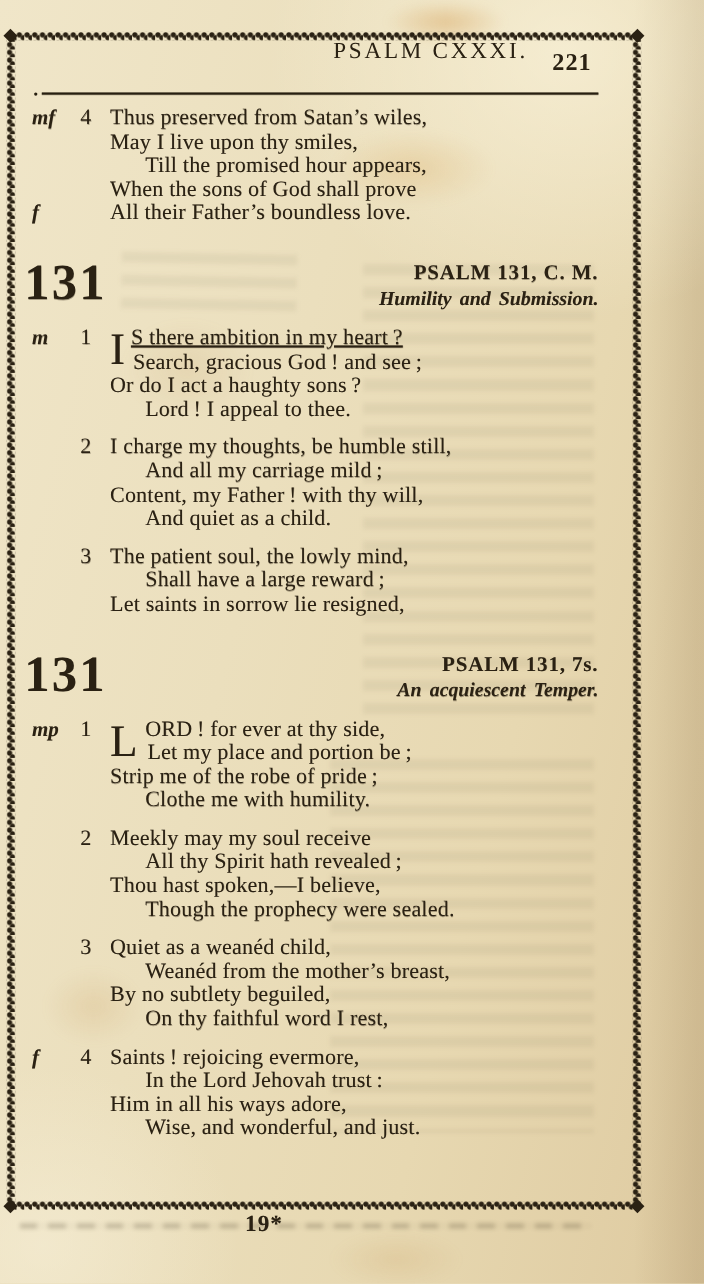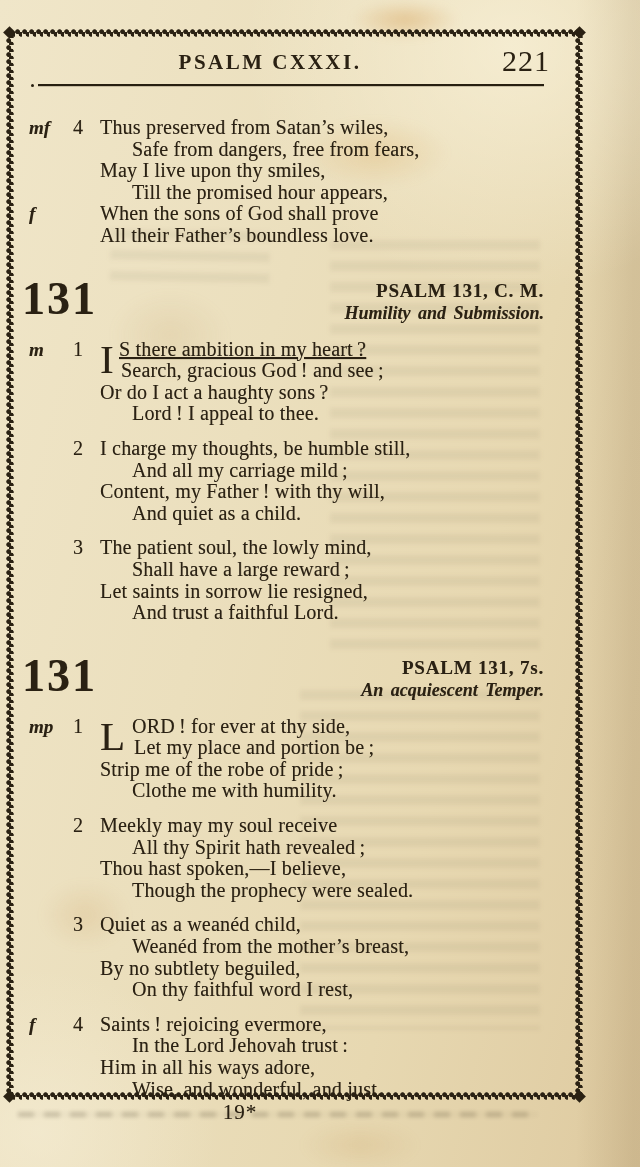--- a/index.html
+++ b/index.html
@@ -38,42 +38,42 @@
   .bead-v{width:8px;top:-2px;bottom:-2px;background-repeat:repeat-y;background-size:8px 7px;
     background-image:
       radial-gradient(circle at 2.7px 2.6px,#2a2113 2px,rgba(42,33,19,0) 2.8px),
       radial-gradient(circle at 5.3px 6.1px,#2a2113 2px,rgba(42,33,19,0) 2.8px);}
   .bead-top{top:-4px;} .bead-bottom{bottom:-4px;}
   .bead-left{left:-4px;} .bead-right{right:-4px;}
   .corner{position:absolute;width:9px;height:9px;background:#2a2113;transform:rotate(45deg);}
   .c-tl{left:-5px;top:-5px;} .c-tr{right:-5px;top:-5px;}
   .c-bl{left:-5px;bottom:-5px;} .c-br{right:-5px;bottom:-5px;}
   
-  .header-title{position:absolute;top:50px;left:60px;width:420px;text-align:center;
-    font-size:21px;font-weight:bold;letter-spacing:2.5px;}
-  .page-number{position:absolute;top:44px;left:502px;font-size:30px;font-weight:normal;letter-spacing:1px;text-align:center;}
+  .header-title{position:absolute;top:34px;left:60px;width:420px;text-align:right;
+    font-size:21px;font-weight:normal;letter-spacing:2.5px;}
+  .page-number{position:absolute;top:44px;left:502px;font-size:22px;font-weight:bold;letter-spacing:1px;text-align:center;}
   .header-rule{position:absolute;top:84px;left:38px;width:506px;height:2px;background:#271f10;
     box-shadow:0 0.5px 0.5px rgba(40,30,15,0.4);}
   .rule-dot{position:absolute;top:84px;left:31px;width:3px;height:3px;border-radius:50%;background:#271f10;}
   
   .content{position:absolute;left:28px;top:97px;width:516px;font-size:20px;
-    text-shadow:0.3px 0.3px 0.5px rgba(40,30,15,0.35);margin-top:20px;}
+    text-shadow:0.3px 0.3px 0.5px rgba(40,30,15,0.35);}
   .verse{position:relative;padding-left:72px;margin-bottom:13px;}
   .vline{line-height:21.6px;white-space:nowrap;letter-spacing:0.2px;}
   .vline.indent{padding-left:32px;}
   .verse-num{position:absolute;left:45px;top:0;line-height:21.6px;}
   .dyn{position:absolute;left:1px;font-style:italic;font-weight:bold;font-size:19px;line-height:21.6px;}
   .psalm-section{position:relative;margin-top:33px;margin-bottom:16px;}
   .big-num{position:absolute;left:-6px;top:-3px;font-size:46px;font-weight:bold;line-height:44px;letter-spacing:2px;}
   .psalm-title{text-align:right;font-size:19px;font-weight:bold;letter-spacing:0.8px;line-height:21px;}
   .psalm-sub{text-align:right;font-size:18px;font-style:italic;font-weight:bold;word-spacing:3px;line-height:20px;margin-top:2px;}
   .dropcap{position:absolute;left:72px;top:1px;font-size:41px;line-height:38px;}
   
   .page-footer{position:absolute;top:1100px;left:120px;width:240px;text-align:center;
-    font-size:21px;font-weight:normal;letter-spacing:1px;
+    font-size:21px;font-weight:bold;letter-spacing:1px;
     text-shadow:0.3px 0.3px 0.5px rgba(40,30,15,0.35);}
   .offset-smudge{position:absolute;left:18px;width:520px;top:1112px;height:5px;opacity:0.45;filter:blur(2px);
     background:repeating-linear-gradient(90deg, rgba(60,50,30,0.5) 0 16px, rgba(60,50,30,0.08) 16px 26px);}
 </style>
 </head>
 <body>
 
 <div class="paper"></div>
 <div class="stain s1"></div>
 <div class="stain s2"></div>
@@ -99,21 +99,20 @@
 <div class="page-number">221</div>
 <div class="rule-dot"></div>
 <div class="header-rule"></div>
 
 <div class="content" id="content">
     <div class="verse">
       <div class="dyn" style="top: 0px;">mf</div>
       <div class="dyn" style="top: 86.4px;">f</div>
       <div class="verse-num">4</div>
       <div class="vline">Thus preserved from Satan’s wiles,</div>
-      <div class="vline indent">Safe from dangers, free from fears,</div>
       <div class="vline">May I live upon thy smiles,</div>
       <div class="vline indent">Till the promised hour appears,</div>
       <div class="vline">When the sons of God shall prove</div>
       <div class="vline">All their Father’s boundless love.</div>
     </div>
     <div class="psalm-section">
       <div class="big-num">131</div>
       <div class="psalm-title">PSALM 131, C. M.</div>
       <div class="psalm-sub">Humility and Submission.</div>
     </div>
@@ -131,21 +130,20 @@
       <div class="vline">I charge my thoughts, be humble still,</div>
       <div class="vline indent">And all my carriage mild ;</div>
       <div class="vline">Content, my Father !  with thy will,</div>
       <div class="vline indent">And quiet as a child.</div>
     </div>
     <div class="verse">
       <div class="verse-num">3</div>
       <div class="vline">The patient soul, the lowly mind,</div>
       <div class="vline indent">Shall have a large reward ;</div>
       <div class="vline">Let saints in sorrow lie resigned,</div>
-      <div class="vline indent">And trust a faithful Lord.</div>
     </div>
     <div class="psalm-section">
       <div class="big-num">131</div>
       <div class="psalm-title">PSALM 131, 7s.</div>
       <div class="psalm-sub">An acquiescent Temper.</div>
     </div>
     <div class="verse">
       <div class="dyn" style="top: 0px;">mp</div>
       <div class="verse-num">1</div>
       <div class="dropcap">L</div>

